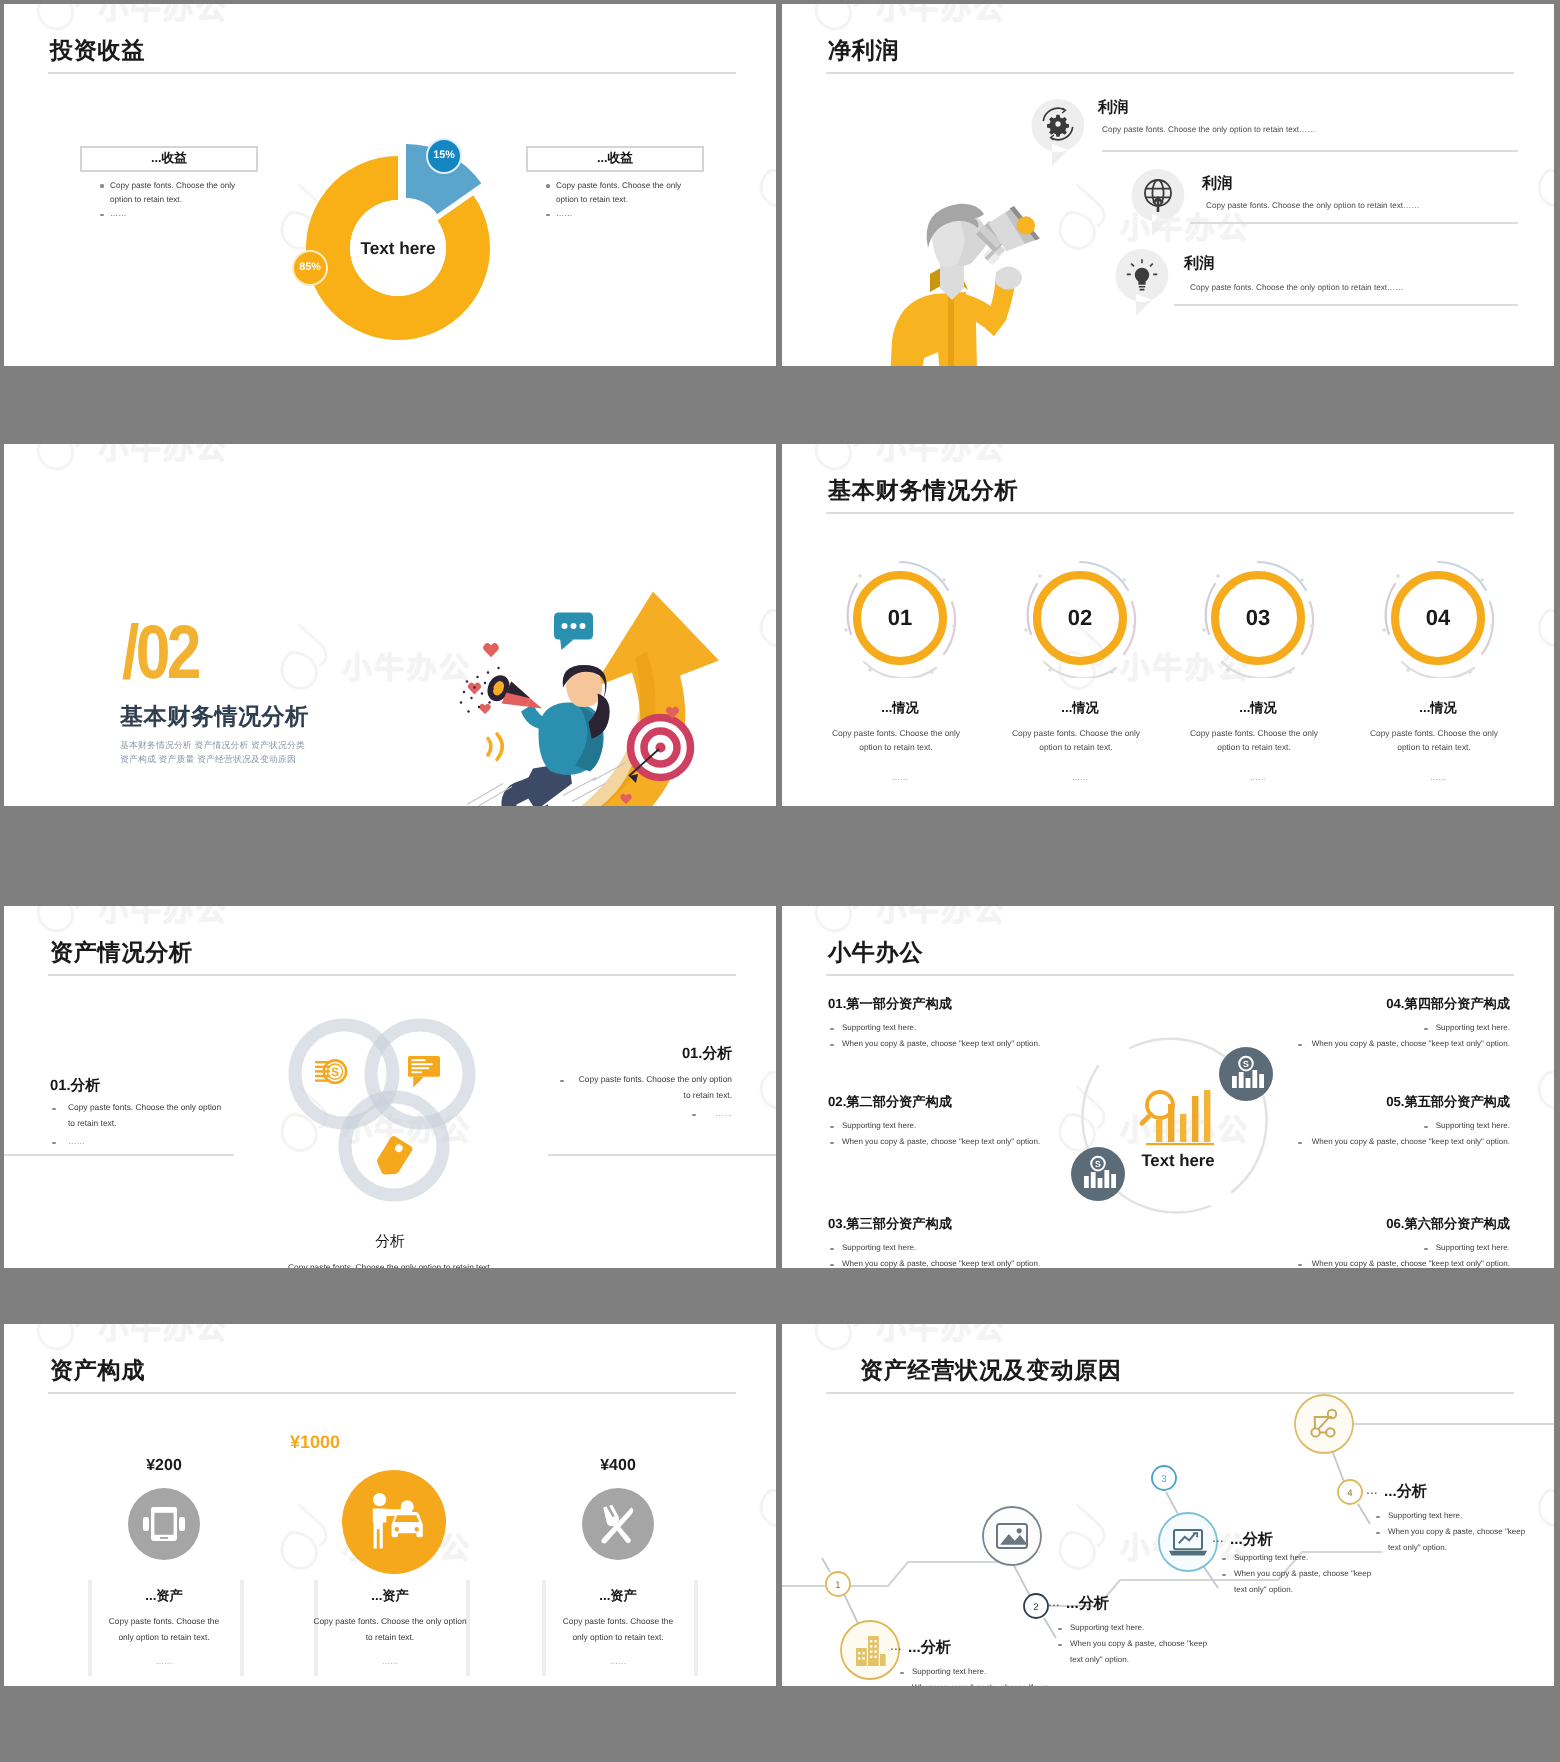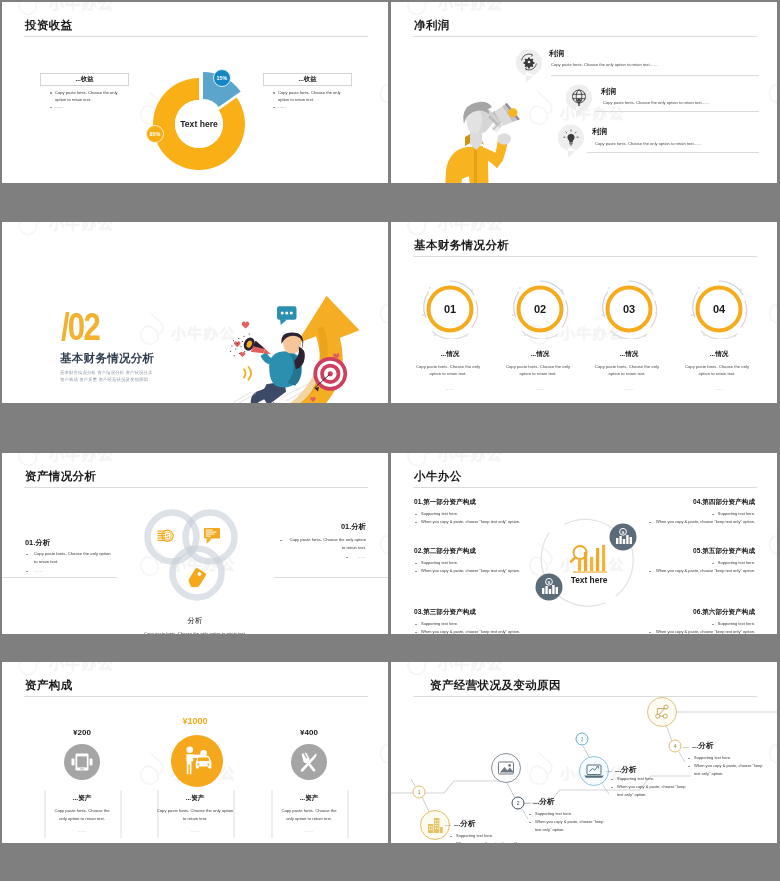--- a/index.html
+++ b/index.html
@@ -496,21 +496,21 @@
       <rect x="16" y="24.5" width="4" height="0.9" fill="#a5a5a5"></rect>
     </g>
   </svg>
   <div class="z3" style="left:42px;top:128px;width:2.2px;height:48px;background:#eeeeee"></div>
   <div class="z3" style="left:118px;top:128px;width:2.2px;height:48px;background:#eeeeee"></div>
   <div class="z3" style="left:30px;top:132px;width:100px;text-align:center;font-size:6.6px;font-weight:700;color:#151515">...资产</div>
   <div class="z3" style="left:30px;top:146px;width:100px;text-align:center;font-size:4.2px;color:#3a3a3a">Copy paste fonts. Choose the</div>
   <div class="z3" style="left:30px;top:154px;width:100px;text-align:center;font-size:4.2px;color:#3a3a3a">only option to retain text.</div>
   <div class="z3" style="left:30px;top:166px;width:100px;text-align:center;font-size:4.2px;color:#aaaaaa">……</div>
 
-  <div class="z3" style="left:143px;top:54px;width:100px;text-align:center;font-size:9px;font-weight:700;color:#f5a81c">¥1000</div>
+  <div class="z3" style="left:143px;top:54px;width:100px;font-size:9px;font-weight:700;color:#f5a81c">¥1000</div>
   <svg class="z3" style="left:169px;top:73px" width="52" height="52" viewBox="0 0 52 52">
     <circle cx="26" cy="26" r="26" fill="#f5a81c"></circle>
     <g fill="#fff">
       <circle cx="18.8" cy="14.8" r="3.3"></circle>
       <path d="M15.4 19.2 h6.8 v7 h-1.8 v13 h-1.6 v-9.6 h-1.4 v9.6 h-1.6 v-13 h-0.4z"></path>
       <path d="M21.6 19.6 h13.4 v3.4 h-13.4z"></path>
       <path d="M24.8 27.2 l2 -5.2 q0.4 -1 1.6 -1 h8.4 q1.2 0 1.6 1 l2 5.2 v5.6 q0 0.8 -0.8 0.8 h-1.6 q-0.8 0 -0.8 -0.8 v-1.2 h-9.2 v1.2 q0 0.8 -0.8 0.8 h-1.6 q-0.8 0 -0.8 -0.8z"></path>
       <circle cx="32.6" cy="18.4" r="3.3"></circle>
       <path d="M27.6 22.6 h9.6 l1.4 3.4 h-12.4z" fill="#f5a81c"></path>
       <circle cx="27.4" cy="29.6" r="1.1" fill="#f5a81c"></circle>

